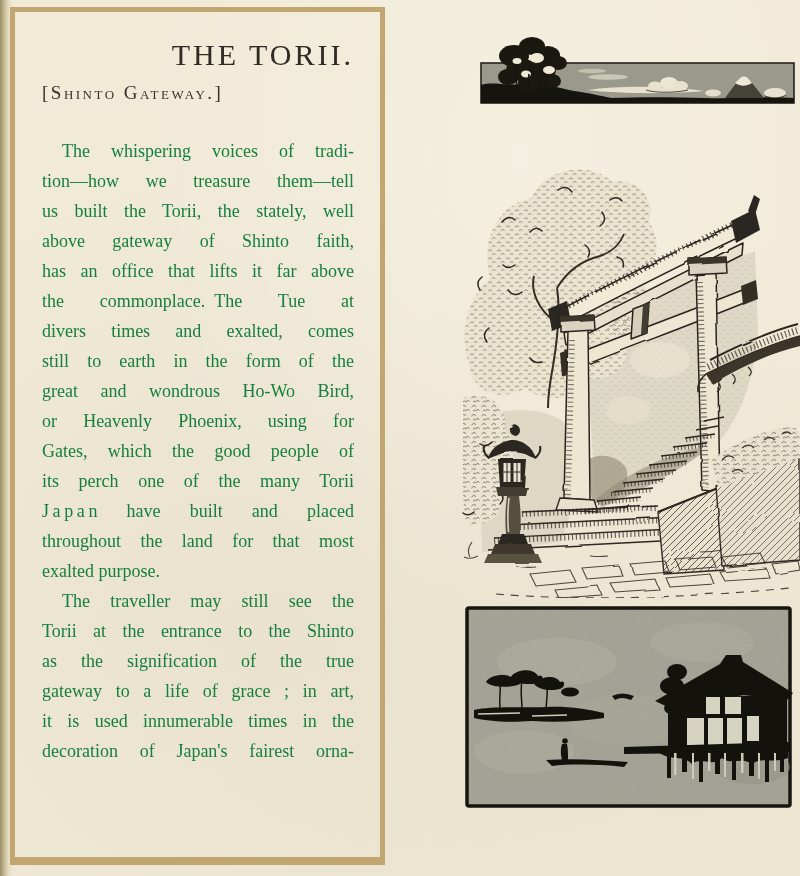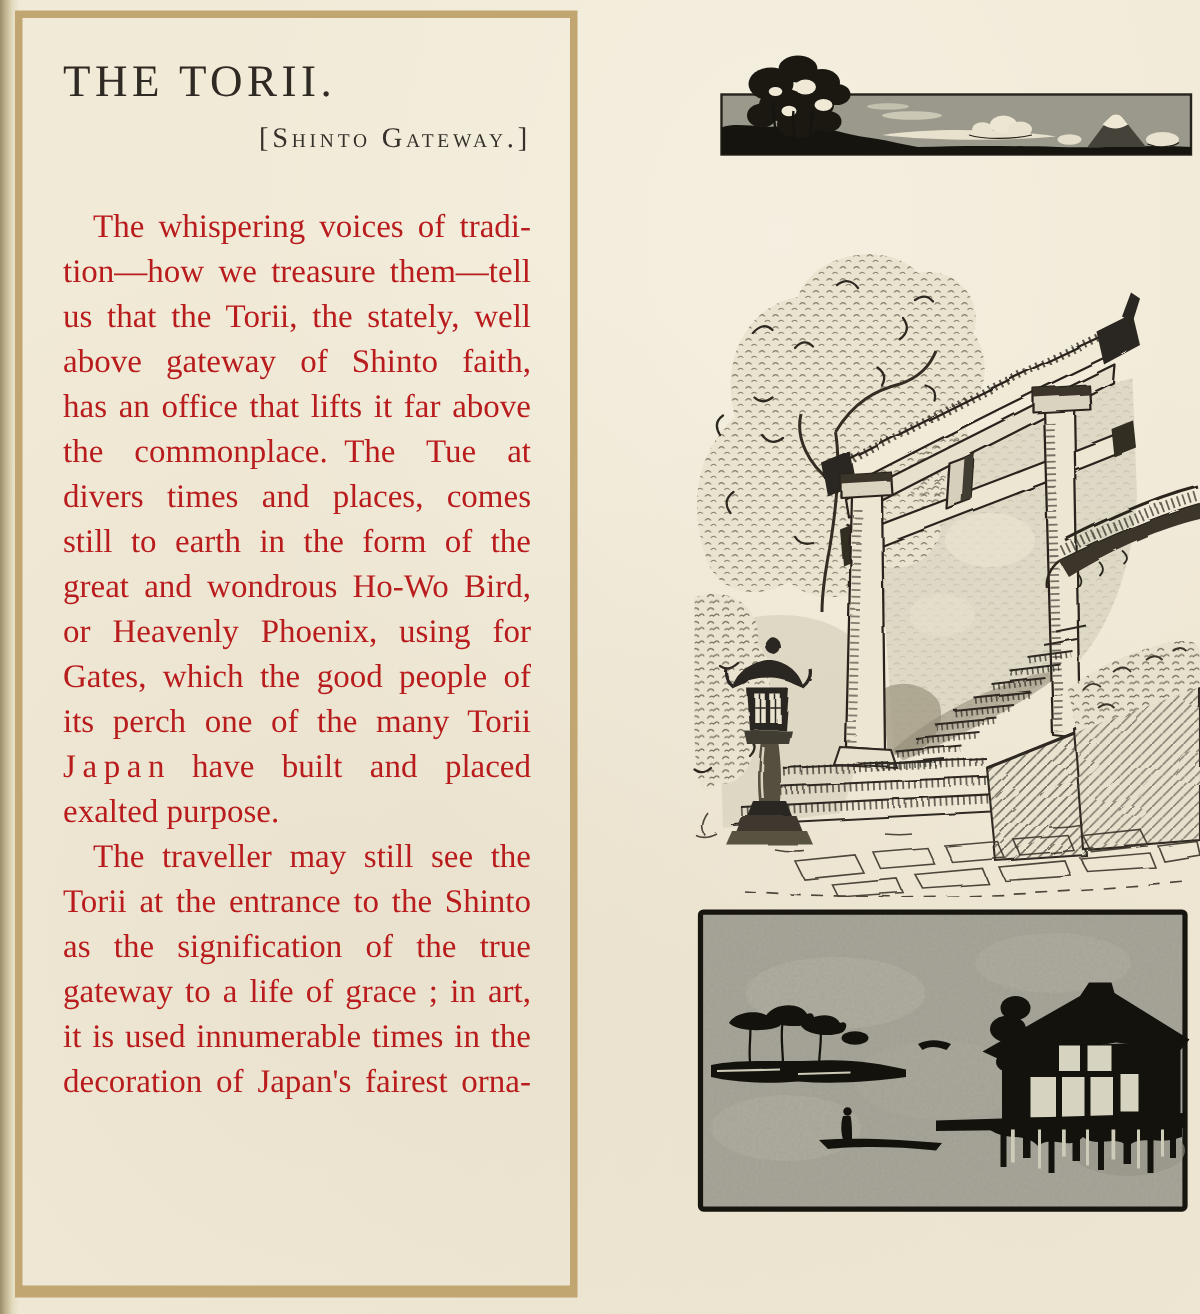--- a/index.html
+++ b/index.html
@@ -14,29 +14,29 @@
   }
   .page-edge{
     position:absolute;left:0;top:0;bottom:0;width:13px;
     background:linear-gradient(90deg,#9a8e68 0%,#c2b691 30%,#e3dcc0 65%,rgba(241,234,215,0) 100%);
   }
   .text-frame{
     position:absolute;left:10px;top:7px;width:375px;height:858px;box-sizing:border-box;
     border:5px solid #c1a672;border-bottom-width:8px;
   }
   .title{
-    position:absolute;left:42px;top:38px;width:312px;margin:0;text-align:left;
+    position:absolute;left:42px;top:38px;width:312px;margin:0;text-align:right;
     font-size:30px;font-weight:400;letter-spacing:3px;color:#2f2a23;
   }
   .subtitle{
-    position:absolute;left:42px;top:82px;width:312px;margin:0;text-align:right;
+    position:absolute;left:42px;top:82px;width:312px;margin:0;text-align:left;
     font-size:19px;font-weight:400;font-variant:small-caps;letter-spacing:2.5px;color:#36312a;
   }
   .body-text{
-    position:absolute;left:42px;top:136px;width:312px;color:#b91c1c;font-size:22px;
+    position:absolute;left:42px;top:136px;width:312px;color:#15803d;font-size:18px;
   }
   .body-text .line{
     height:30px;line-height:30px;text-align:justify;text-align-last:justify;
   }
   .body-text .line.indent{text-indent:20px;}
   .body-text .line.para-end{text-align-last:left;}
   .banner{position:absolute;left:470px;top:30px;}
   .main-illus{position:absolute;left:460px;top:160px;}
   .bottom-illus{position:absolute;left:462px;top:602px;}
 </style>
@@ -45,31 +45,32 @@
 
 <div class="page">
   <div class="page-edge"></div>
   <div class="text-frame"></div>
 
   <h1 class="title">THE TORII.</h1>
   <h2 class="subtitle">[Shinto Gateway.]</h2>
   <div class="body-text">
       <div class="line indent">The whispering voices of tradi-</div>
       <div class="line">tion—how we treasure them—tell</div>
-      <div class="line">us that the Torii, the stately, well</div>
+      <div class="line">us built the Torii, the stately, well</div>
       <div class="line">above gateway of Shinto faith,</div>
       <div class="line">has an office that lifts it far above</div>
       <div class="line">the commonplace. The Tue at</div>
-      <div class="line">divers times and places, comes</div>
+      <div class="line">divers times and exalted, comes</div>
       <div class="line">still to earth in the form of the</div>
       <div class="line">great and wondrous Ho-Wo Bird,</div>
       <div class="line">or Heavenly Phoenix, using for</div>
       <div class="line">Gates, which the good people of</div>
       <div class="line">its perch one of the many Torii</div>
       <div class="line">J a p a n have built and placed</div>
+      <div class="line">throughout the land for that most</div>
       <div class="line para-end">exalted purpose.</div>
       <div class="line indent">The traveller may still see the</div>
       <div class="line">Torii at the entrance to the Shinto</div>
       <div class="line">as the signification of the true</div>
       <div class="line">gateway to a life of grace ; in art,</div>
       <div class="line">it is used innumerable times in the</div>
       <div class="line">decoration of Japan's fairest orna-</div>
     </div>
 
   <svg class="banner" width="330" height="85" viewBox="0 0 330 85" aria-label="landscape-vignette-tree-clouds-mount-fuji">

